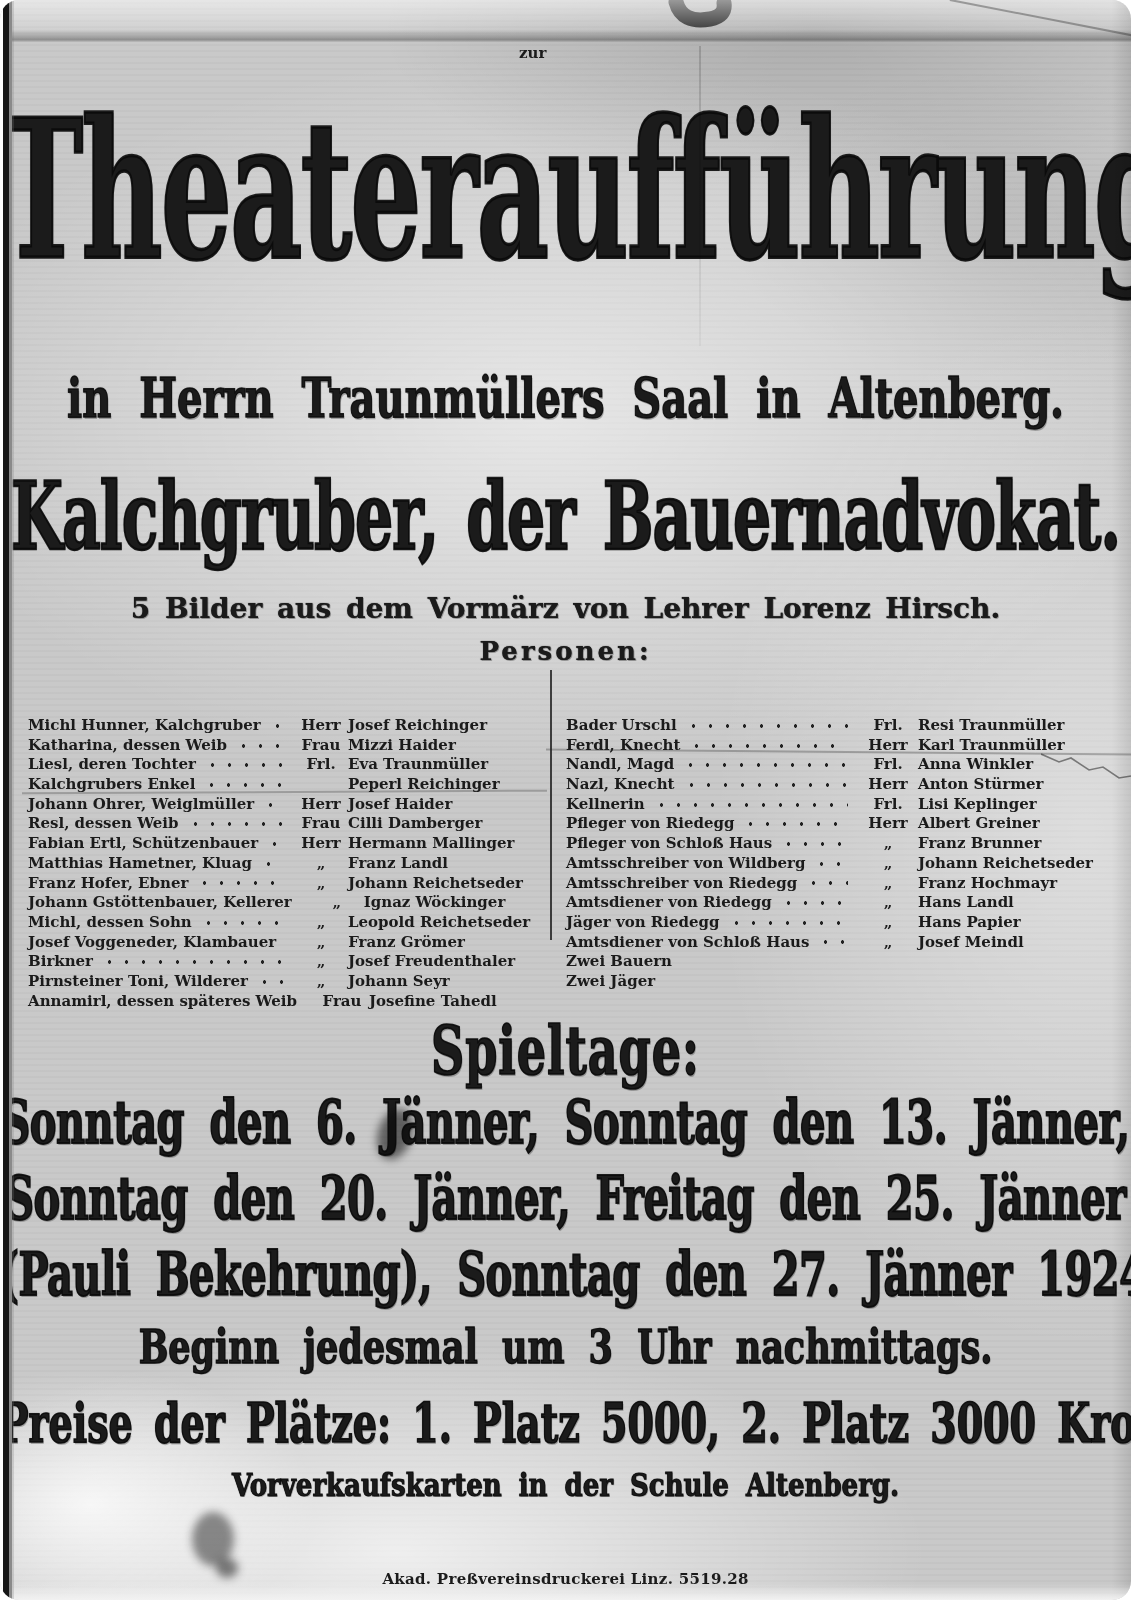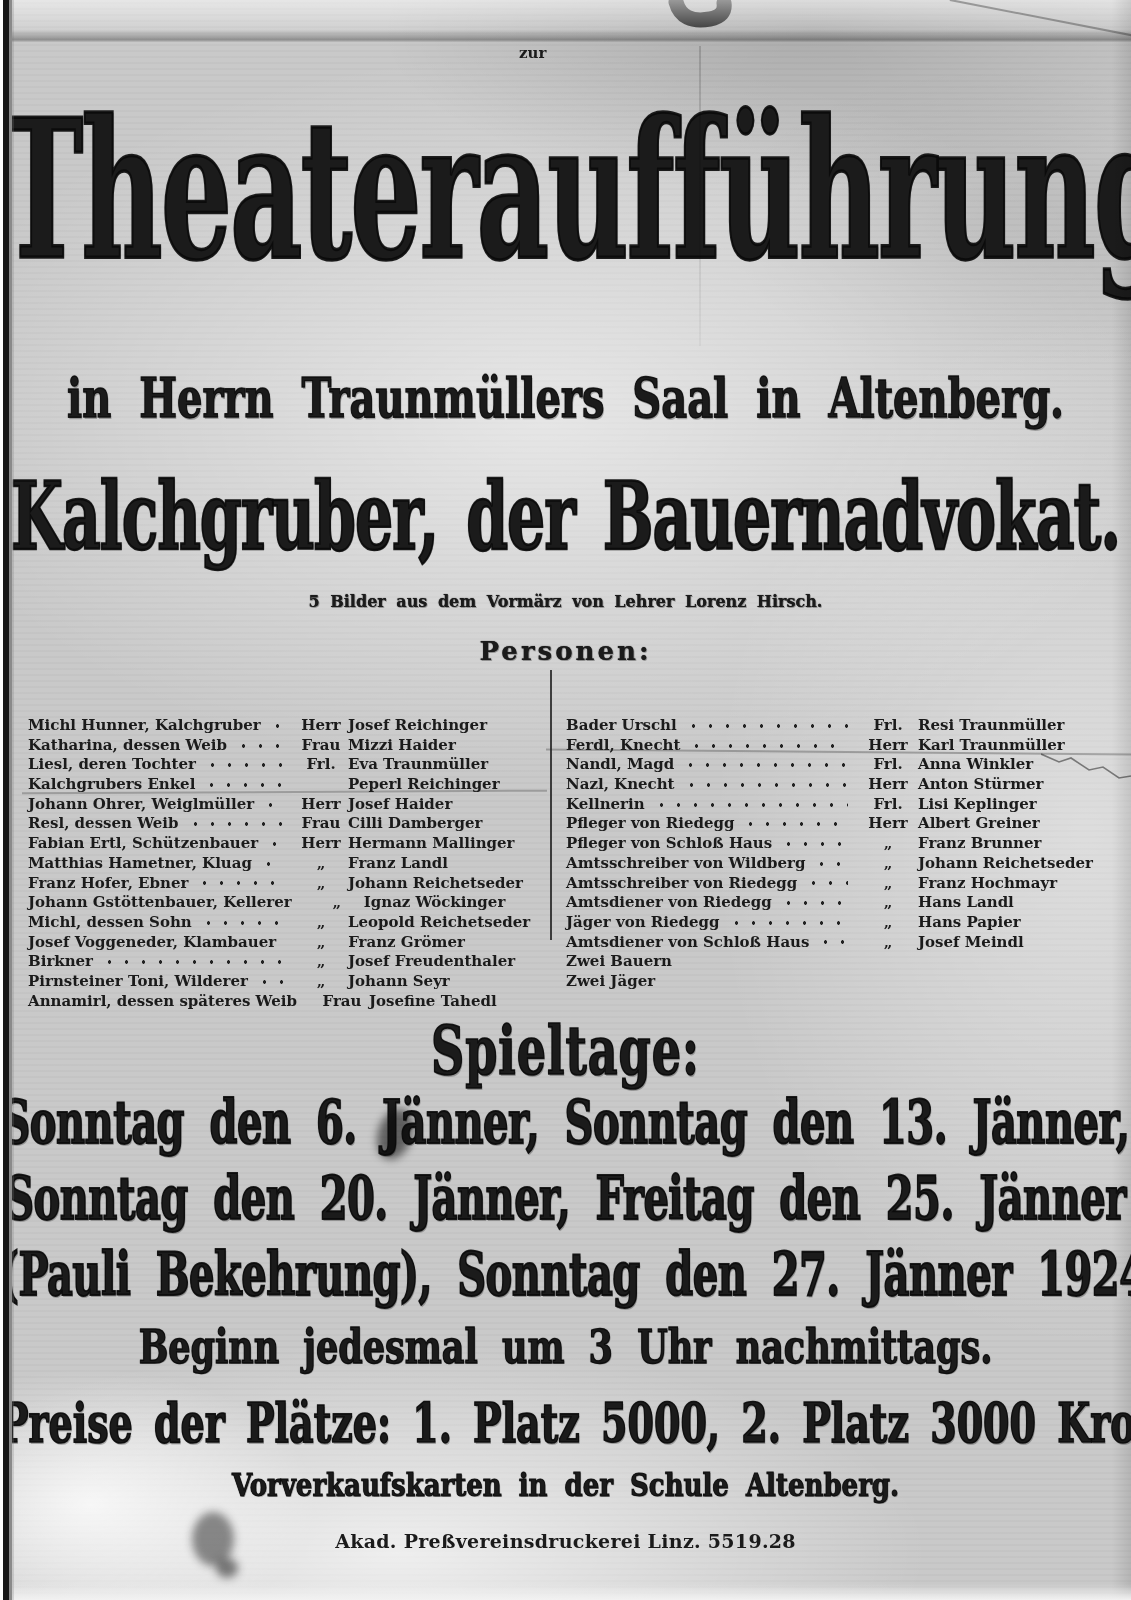--- a/index.html
+++ b/index.html
@@ -7,20 +7,21 @@
     font-family:"DejaVu Serif", serif;color:#1b1b1b;
     background-color:#c9c9c9;
     background-image:
       radial-gradient(ellipse 700px 260px at 72% 2%, rgba(0,0,0,0.14), transparent 62%),
       radial-gradient(ellipse 900px 520px at 48% 26%, rgba(255,255,255,0.55), transparent 70%),
       radial-gradient(ellipse 520px 720px at 96% 52%, rgba(255,255,255,0.38), transparent 72%),
       radial-gradient(ellipse 760px 300px at 35% 97%, rgba(255,255,255,0.70), transparent 70%),
       radial-gradient(ellipse 300px 180px at 8% 94%, rgba(255,255,255,0.8), transparent 75%),
       radial-gradient(ellipse 420px 240px at 88% 14%, rgba(0,0,0,0.07), transparent 65%),
       repeating-linear-gradient(0deg, rgba(0,0,0,0.022) 0 2px, transparent 2px 6px);
+    border-radius: 19px;
   }
   
   .edge-left{position:absolute;left:0;top:0;bottom:0;width:16px;z-index:6;
     background:linear-gradient(90deg,#fdfdfd 0 3px,#161616 3px 9px,#8a8a8a 9px 12px,rgba(120,120,120,.25) 12px 14px,transparent 14px);}
   .edge-top{position:absolute;left:0;top:0;right:0;height:42px;z-index:4;
     background:linear-gradient(180deg,rgba(255,255,255,.55),rgba(255,255,255,.15) 70%,rgba(0,0,0,.28) 95%,rgba(0,0,0,.05));}
   .edge-bottom{position:absolute;left:0;bottom:0;right:0;height:16px;z-index:4;
     background:linear-gradient(0deg,#f2f2f2,rgba(255,255,255,.0));}
   .edge-right{position:absolute;right:0;top:0;bottom:0;width:24px;z-index:4;
     background:linear-gradient(270deg,rgba(0,0,0,.10),transparent 80%);}
@@ -43,35 +44,35 @@
   .display{position:absolute;left:0;width:100%;text-align:center;font-weight:bold;
     white-space:nowrap;transform-origin:50% 0;z-index:2;
     text-shadow:0 0 1px rgba(0,0,0,.85), 1px 1px 0 rgba(0,0,0,.25);}
   .pretitle{position:absolute;left:519px;top:44px;font-size:15px;font-weight:bold;z-index:2;}
   .title{top:78px;font-size:112px;letter-spacing:-2px;transform:scaleY(1.7);
     -webkit-text-stroke:2px rgba(10,10,10,.9);}
   .venue{top:366px;font-size:40px;word-spacing:14px;transform:scaleY(1.35);
     -webkit-text-stroke:1px rgba(10,10,10,.85);}
   .playtitle{top:462px;font-size:60px;letter-spacing:-1px;word-spacing:8px;transform:scaleY(1.55);
     -webkit-text-stroke:1.6px rgba(10,10,10,.9);}
-  .subtitle{top:592px;font-size:16px;word-spacing:5px;}
+  .subtitle{top:592px;font-size:28px;word-spacing:5px;}
   .cast-heading{top:636px;font-size:26px;letter-spacing:3px;}
   .schedule-heading{top:1012px;font-size:46px;letter-spacing:1px;transform:scaleY(1.45);
     -webkit-text-stroke:1.2px rgba(10,10,10,.9);}
   .dateline{font-size:40px;word-spacing:12px;letter-spacing:-.5px;transform:scaleY(1.5);
     -webkit-text-stroke:1.3px rgba(10,10,10,.9);}
   .d1{top:1086px;} .d2{top:1162px;} .d3{top:1238px;}
   .beginline{top:1318px;font-size:35px;word-spacing:12px;transform:scaleY(1.35);
     -webkit-text-stroke:1px rgba(10,10,10,.9);}
   .priceline{top:1392px;font-size:38px;word-spacing:8px;transform:scaleY(1.4);
     -webkit-text-stroke:1.2px rgba(10,10,10,.9);}
   .presaleline{top:1466px;font-size:26px;word-spacing:8px;transform:scaleY(1.25);
     -webkit-text-stroke:.8px rgba(10,10,10,.9);}
-  .imprint{position:absolute;left:0;top:1530px;width:100%;text-align:center;
-    font-size:19px;font-weight:bold;z-index:2;letter-spacing:.3px;}
+  .imprint{position:absolute;left:0;top:1570px;width:100%;text-align:center;
+    font-size:15px;font-weight:bold;z-index:2;letter-spacing:.3px;}
 
   
   .cast{position:absolute;left:28px;top:674px;width:1078px;display:flex;z-index:2;
     font-size:15px;font-weight:bold;margin-top:42px;}
   .cast-col{display:block;}
   .cast-col.left{width:518px;margin-right:20px;}
   .cast-col.right{flex:1;}
   .cast-row{display:grid;align-items:baseline;height:19.7px;line-height:19.7px;white-space:nowrap;}
   .left .cast-row{grid-template-columns:auto 1fr 54px 198px;}
   .right .cast-row{grid-template-columns:auto 1fr 60px 188px;}

